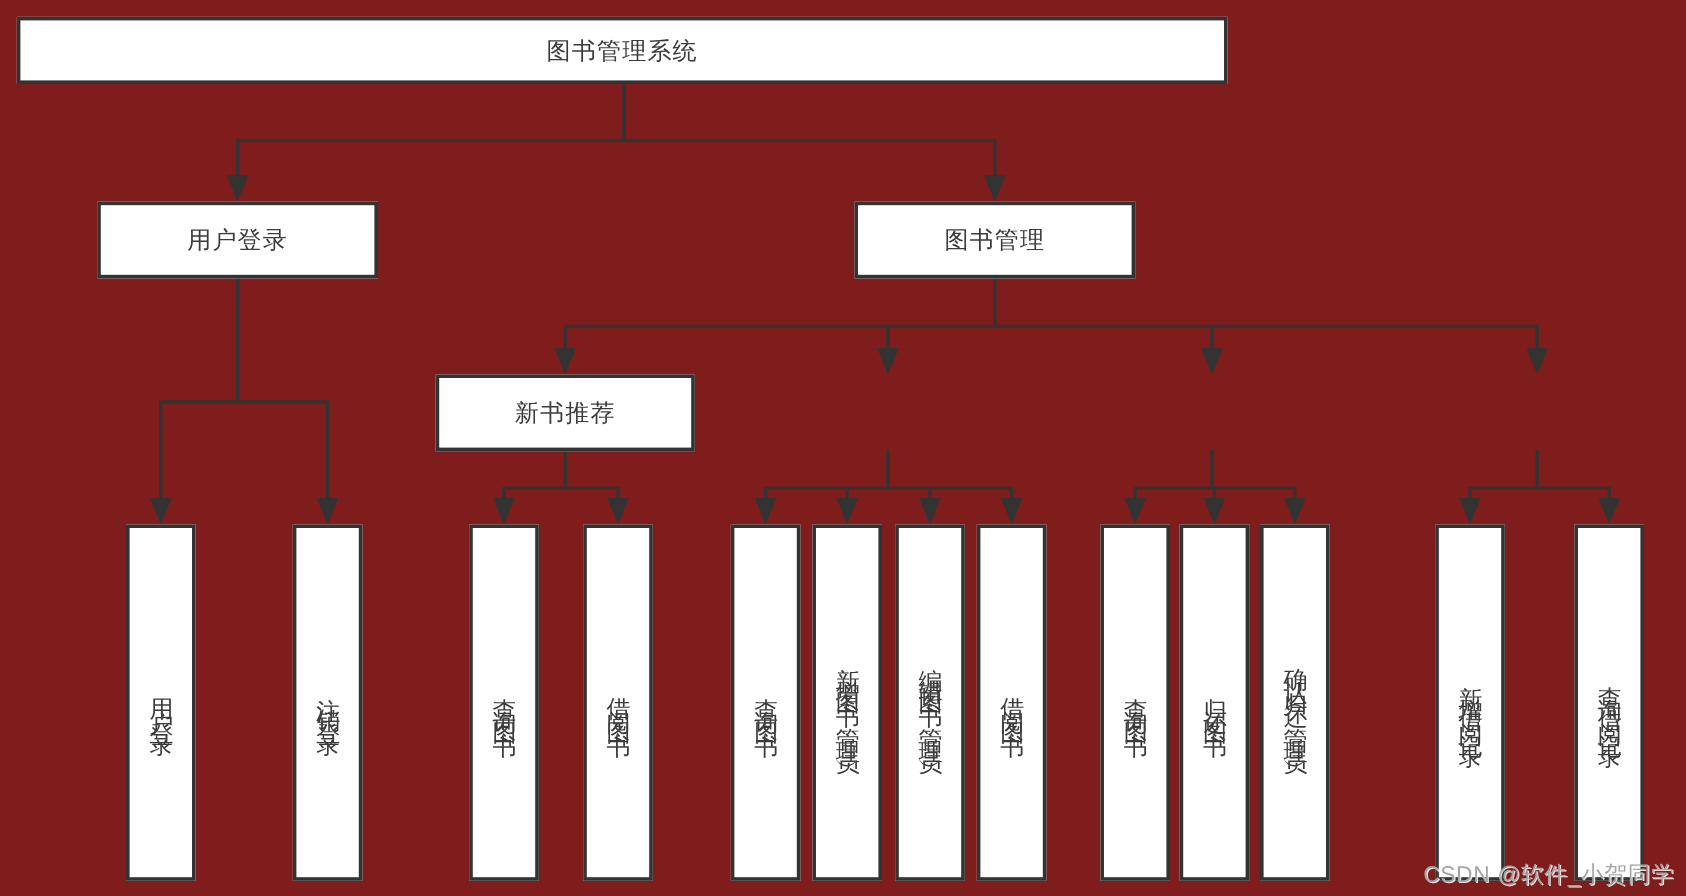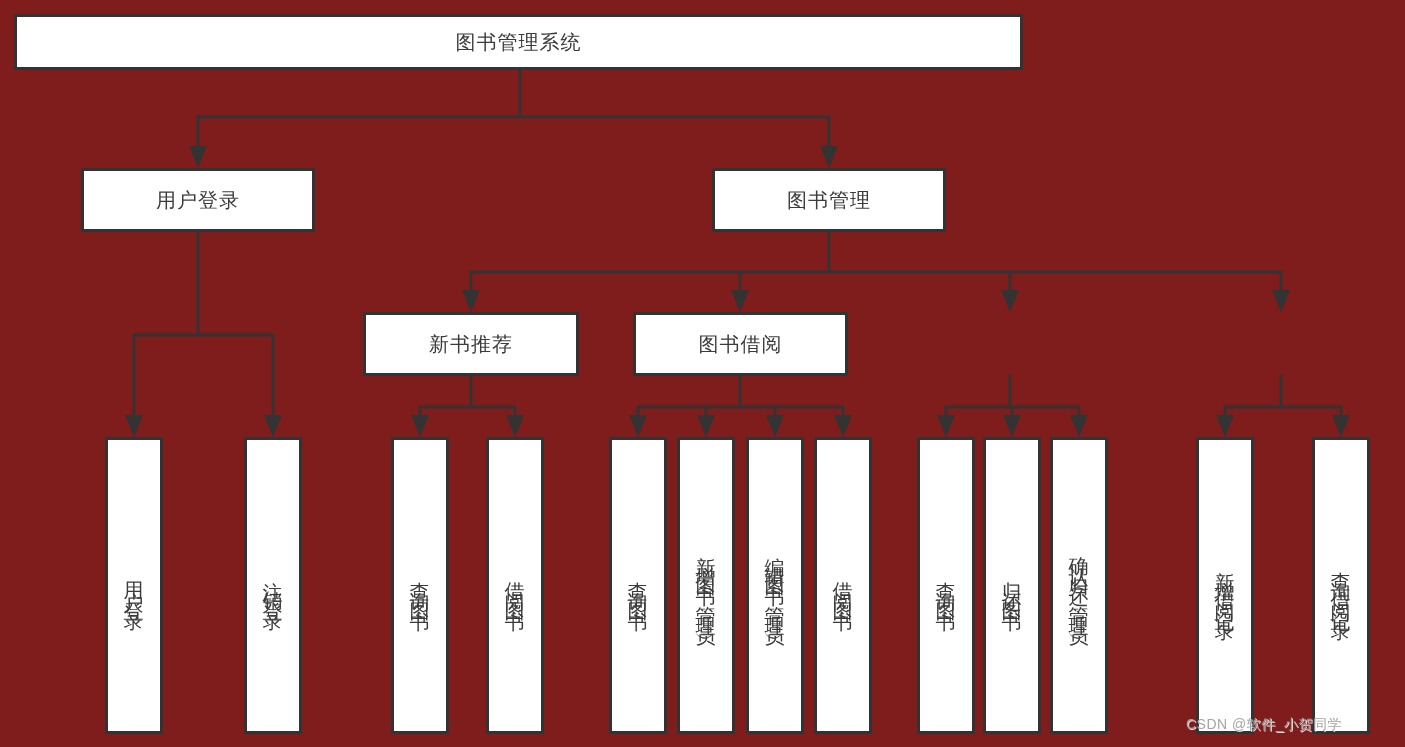--- a/index.html
+++ b/index.html
@@ -27,21 +27,21 @@
   .node .vlabel{
     writing-mode:vertical-rl;
     text-orientation:mixed;
     letter-spacing:10px;
     line-height:1.1;
     white-space:nowrap;
   }
   .watermark{
     position:absolute;
     left:1186px;top:716px;
-    font-size:14px;
+    font-size:19px;
     color:#a5a5a5;
     letter-spacing:0.5px;
     text-shadow:1px 1px 0 rgba(255,255,255,0.85);
     z-index:3;
     white-space:nowrap;
   }
 </style>
 </head>
 <body>
 
@@ -94,23 +94,20 @@
   <div class="node" style="left:81px;top:168px;width:234px;height:64px">
     <span>用户登录</span>
   </div>
   <div class="node" style="left:363px;top:312px;width:216px;height:64px">
     <span>新书推荐</span>
   </div>
 
   <div class="node" style="left:712px;top:168px;width:234px;height:64px">
     <span>图书管理</span>
   </div>
-  <div class="node" style="left:633px;top:312px;width:215px;height:64px">
-    <span>图书借阅</span>
-  </div>
 
   <div class="node" style="left:105px;top:437px;width:58px;height:297px">
     <span class="vlabel">用户登录</span>
   </div>
   <div class="node" style="left:244px;top:437px;width:58px;height:297px">
     <span class="vlabel">注销登录</span>
   </div>
 
   <div class="node" style="left:391px;top:437px;width:58px;height:297px">
     <span class="vlabel">查询图书</span>

